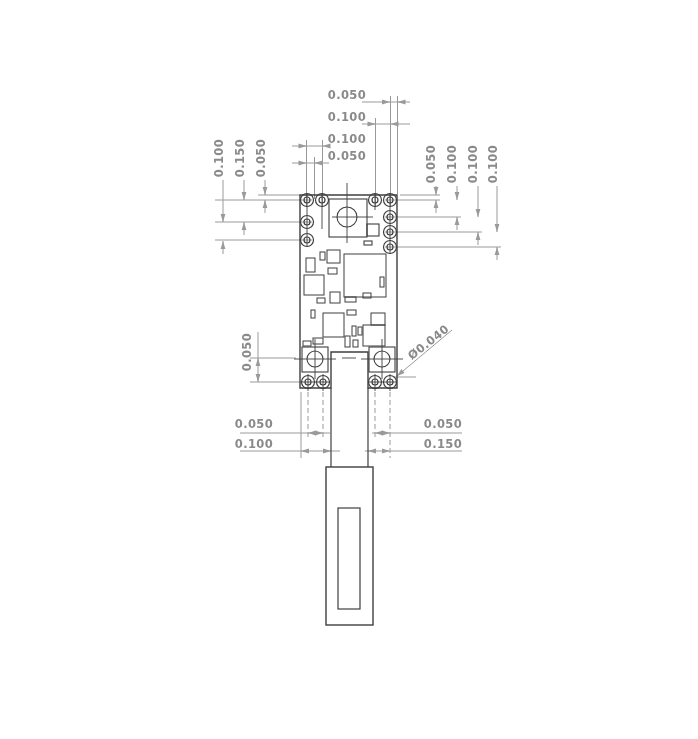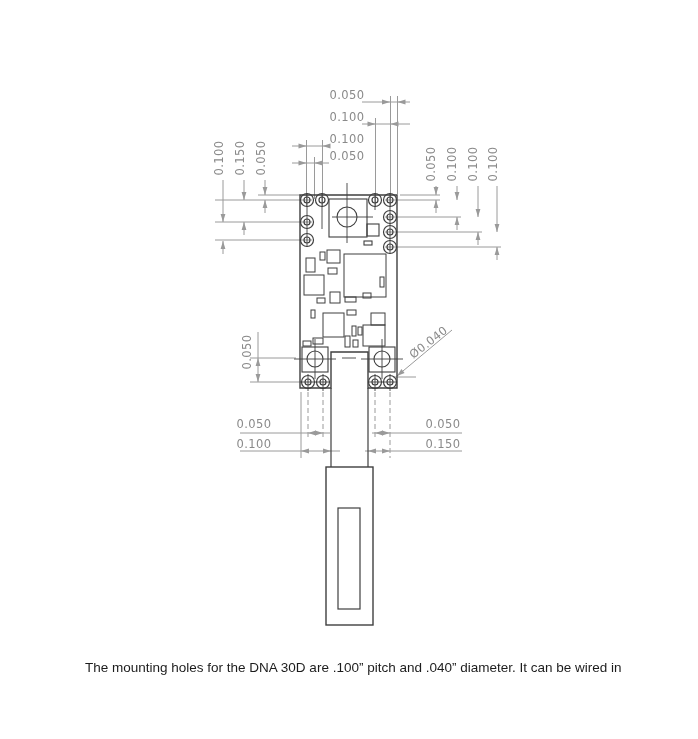--- a/index.html
+++ b/index.html
@@ -1,17 +1,17 @@
 <!DOCTYPE html>
 <html><head>
 <meta charset="utf-8">
 <style>
   html,body{margin:0;padding:0;background:#ffffff;}
   .page{position:relative;width:698px;height:739px;background:#ffffff;overflow:hidden;
-        font-family:"DejaVu Sans",sans-serif;}
+        font-family:"DejaVu Sans",sans-serif;font-weight:bold;}
   .caption{position:absolute;left:33px;top:658px;width:632px;
            font-family:"Liberation Sans",sans-serif;font-size:13.5px;line-height:19.5px;
            color:#1c1c1c;}
   .caption .l1{margin-left:52px;}
   svg text{font-family:"DejaVu Sans",sans-serif;font-size:11.5px;fill:#8a8a8a;letter-spacing:0.4px;}
 </style>
 </head>
 <body>
 
 <div class="page">
@@ -265,16 +265,15 @@
           </g>
       <g>
             <circle cx="390" cy="382" r="6.5"></circle>
             <circle cx="390" cy="382" r="3"></circle>
           </g>
     </g>
   </g>
 </svg>
 
 <div class="caption">
-  <div class="l1">The  mounting holes for the DNA 30D are .100” pitch and .040” diameter. It can be wired in</div>
 </div>
 
 </div>
 
 </body></html>

